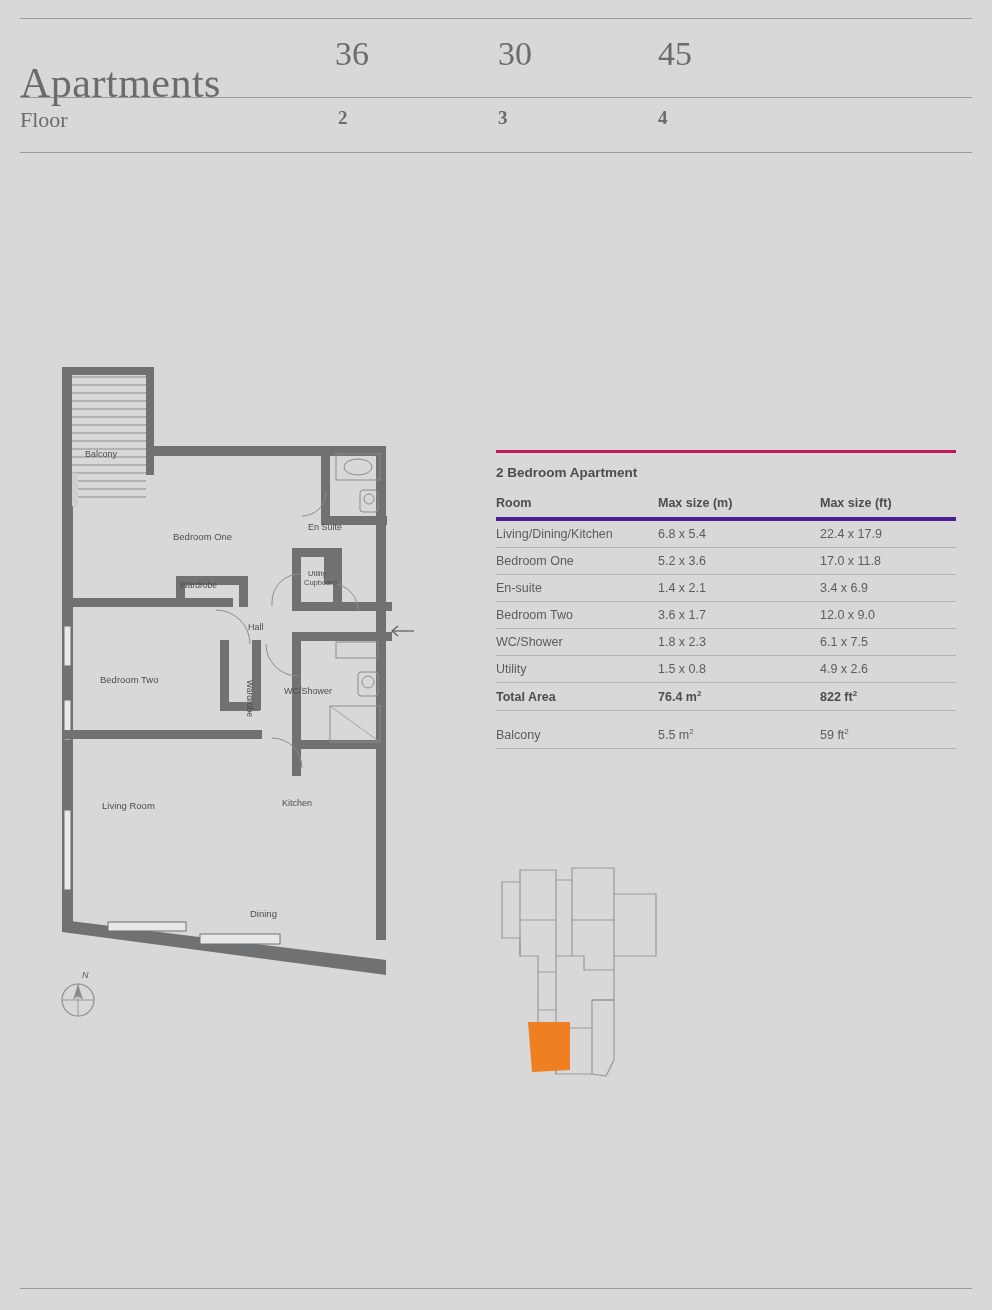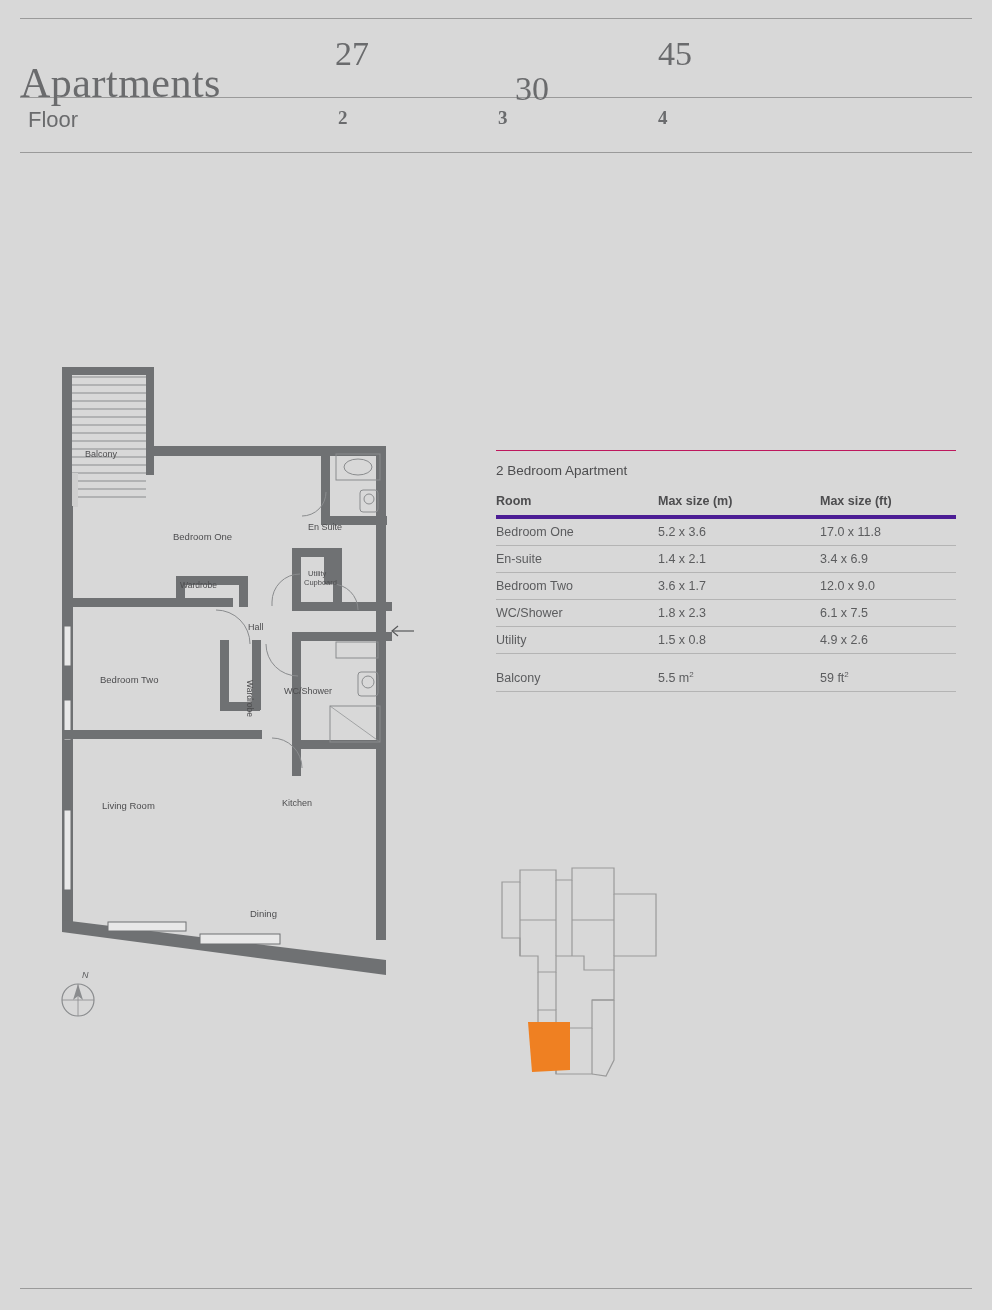--- a/index.html
+++ b/index.html
@@ -39,36 +39,36 @@
     top: 12px;
     font-family: "Liberation Serif", serif;
     font-size: 42px;
     font-weight: 400;
     color: #6a6b6d;
     letter-spacing: 0.5px;
     margin-top: 28px;
   }
   .title-floor {
     position: absolute;
-    left: 8px;
+    left: 0;
     top: 9px;
-    font-family: Liberation Sans, sans-serif;
+    font-family: Liberation Serif, serif;
     font-size: 22px;
     font-weight: 400;
     color: #6a6b6d;
   }
   .apt-num {
     position: absolute;
     top: 16px;
     font-family: "Liberation Serif", serif;
     font-size: 34px;
     color: #6a6b6d;
   }
   .apt-num.n1 { left: 315px; }
-  .apt-num.n2 { left: 495px; margin-top: 35px; }
+  .apt-num.n2 { left: 478px; }
   .apt-num.n3 { left: 638px; }
   .floor-num {
     position: absolute;
     top: 9px;
     font-family: "Liberation Serif", serif;
     font-size: 19px;
     font-weight: bold;
     color: #6a6b6d;
   }
   .floor-num.n1 { left: 318px; }
@@ -91,24 +91,24 @@
 
   
   .spec {
     position: absolute;
     left: 496px;
     top: 450px;
     width: 460px;
   }
   .spec-title {
     font-size: 13.5px;
-    font-weight: normal;
+    font-weight: bold;
     color: #4d4d4f;
     padding: 12px 0 16px 0;
-    border-top: 1px solid #be185d;
+    border-top: 3px solid #be185d;
   }
   table.spec-table {
     border-collapse: collapse;
     width: 100%;
     font-size: 12.5px;
     color: #5b5c5e;
   }
   table.spec-table th {
     text-align: left;
     font-weight: bold;
@@ -158,21 +158,21 @@
     background: #9a9a9a;
   }
 </style>
 </head>
 <body>
 
 <div class="header">
   <div class="header-rule"></div>
   <div class="header-row">
     <div class="title-main">Apartments</div>
-    <div class="apt-num n1">27</div>
+    <div class="apt-num n1">36</div>
     <div class="apt-num n2">30</div>
     <div class="apt-num n3">45</div>
   </div>
   <div class="header-rule"></div>
   <div class="header-row small">
     <div class="title-floor">Floor</div>
     <div class="floor-num n1">2</div>
     <div class="floor-num n2">3</div>
     <div class="floor-num n3">4</div>
   </div>
@@ -313,20 +313,25 @@
   <table class="spec-table">
     <thead>
       <tr>
         <th class="col0">Room</th>
         <th class="col1">Max size (m)</th>
         <th>Max size (ft)</th>
       </tr>
     </thead>
     <tbody>
       <tr>
+        <td class="col0">Living/Dining/Kitchen</td>
+        <td class="col1">6.8 x 5.4</td>
+        <td>22.4 x 17.9</td>
+      </tr>
+      <tr>
         <td class="col0">Bedroom One</td>
         <td class="col1">5.2 x 3.6</td>
         <td>17.0 x 11.8</td>
       </tr>
       <tr>
         <td class="col0">En-suite</td>
         <td class="col1">1.4 x 2.1</td>
         <td>3.4 x 6.9</td>
       </tr>
       <tr>
@@ -336,20 +341,25 @@
       </tr>
       <tr>
         <td class="col0">WC/Shower</td>
         <td class="col1">1.8 x 2.3</td>
         <td>6.1 x 7.5</td>
       </tr>
       <tr>
         <td class="col0">Utility</td>
         <td class="col1">1.5 x 0.8</td>
         <td>4.9 x 2.6</td>
+      </tr>
+      <tr class="total">
+        <td class="col0">Total Area</td>
+        <td class="col1"><span>76.4 m<sup>2</sup></span></td>
+        <td><span>822 ft<sup>2</sup></span></td>
       </tr>
       <tr class="spacer">
         <td></td>
           <td></td>
           <td></td>
       </tr>
       <tr>
         <td class="col0">Balcony</td>
         <td class="col1">5.5 m<sup>2</sup></td>
         <td>59 ft<sup>2</sup></td>

